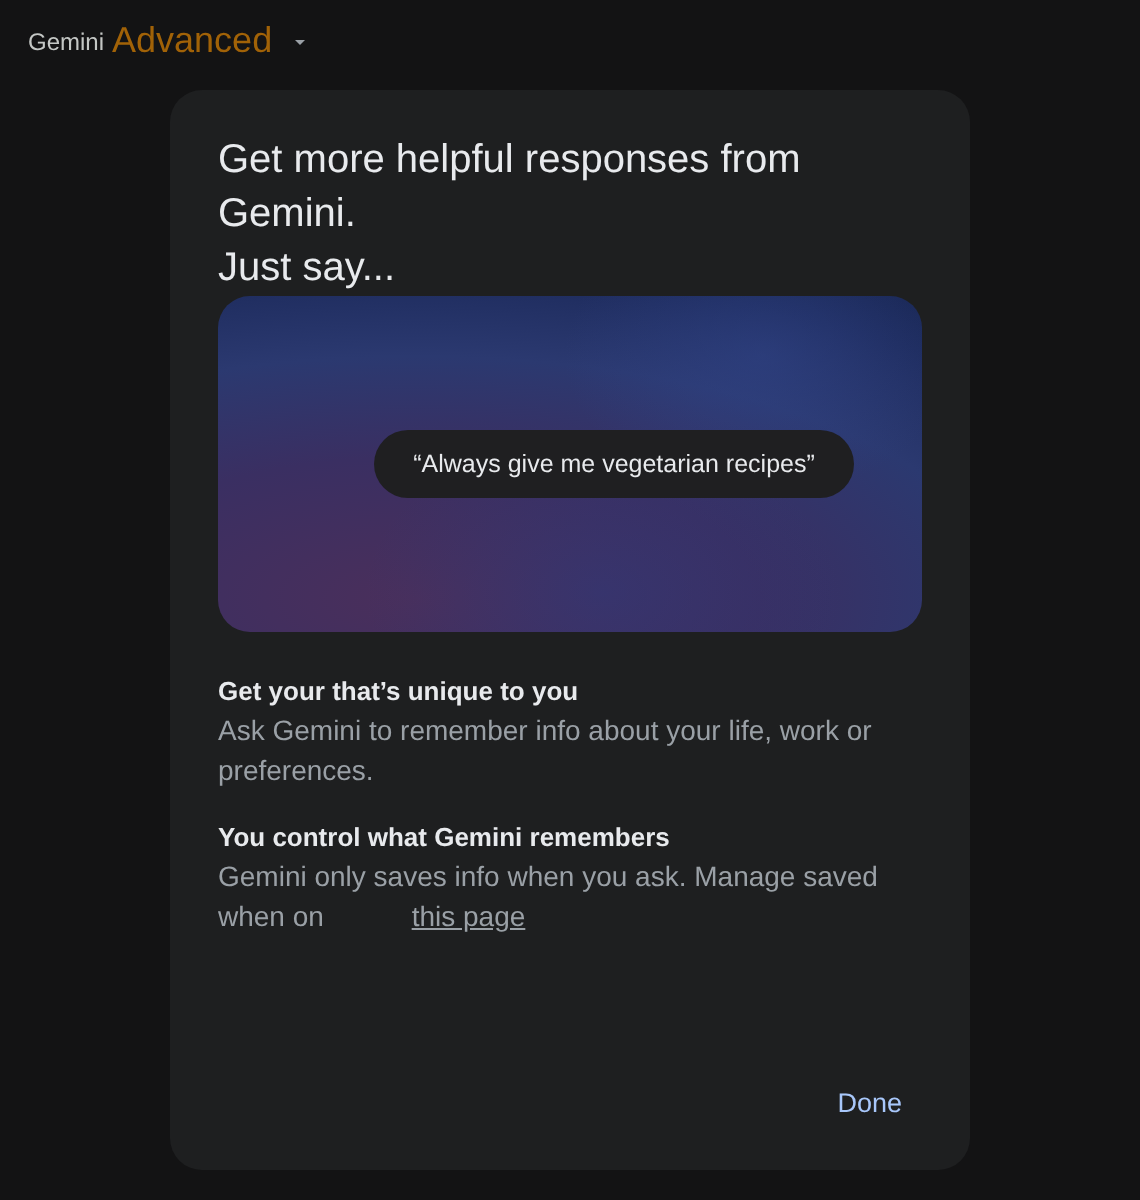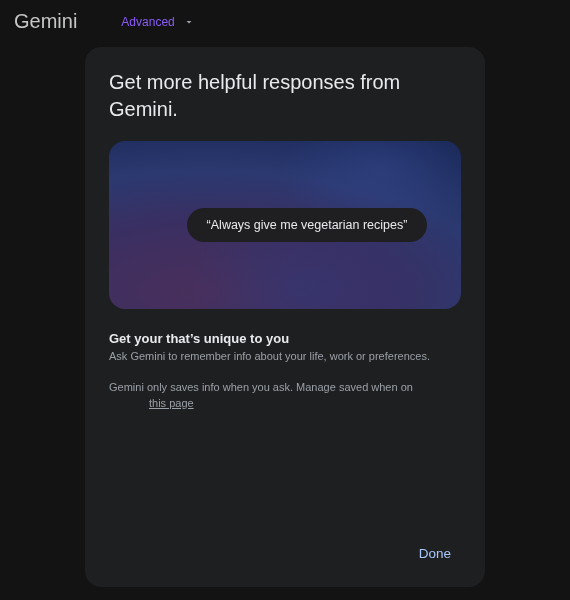--- a/index.html
+++ b/index.html
@@ -15,29 +15,28 @@
       color: #e3e3e3;
       overflow: hidden;
     }
     .header {
       display: flex;
       align-items: center;
       padding: 10px 14px;
       gap: 4px;
     }
     .brand-name {
-      font-size: 20px;
+      font-size: 12px;
       font-weight: 400;
       color: #c4c7c5;
     }
     .brand-tier {
-      font-size: 12px;
+      font-size: 18px;
       font-weight: 400;
-      color: #8b5cf6;
-      margin-left: 40px;
+      color: #a16207;
     }
     .dropdown-icon {
       margin-left: 4px;
       color: #9aa0a6;
     }
     .dropdown-icon svg {
       width: 12px;
       height: 12px;
       display: block;
     }
@@ -49,21 +48,20 @@
       border-radius: 16px;
       padding: 22px 24px 18px;
       display: flex;
       flex-direction: column;
     }
     .modal-title {
       font-size: 20px;
       font-weight: 400;
       color: #e8eaed;
       line-height: 1.35;
-      margin-bottom: 18px;
     }
     .hero {
       width: 100%;
       height: 168px;
       border-radius: 16px;
       background: radial-gradient(ellipse 140% 120% at 28% 90%, #4a2f5b 0%, #3a2f62 35%, #2b3970 60%, #1e2c5e 80%, #15234d 100%);
       position: relative;
       display: flex;
       align-items: center;
       justify-content: center;
@@ -104,21 +102,21 @@
     .section {
       margin-bottom: 16px;
     }
     .section-title {
       font-size: 13px;
       font-weight: 600;
       color: #e8eaed;
       margin-bottom: 3px;
     }
     .section-body {
-      font-size: 11px;
+      font-size: 14px;
       font-weight: 400;
       color: #9aa0a6;
       line-height: 1.4;
     }
     .section-body .inline-link {
       color: #9aa0a6;
       text-decoration: underline;
       margin-left: 40px;
     }
     .spacer {
@@ -150,32 +148,34 @@
   <span class="dropdown-icon">
     <svg viewBox="0 0 24 24" fill="currentColor">
         <path d="M7 10l5 5 5-5z"></path>
       </svg>
   </span>
 </div>
 
 <div class="modal">
   <div class="modal-title">
     <span>Get more helpful responses from Gemini.</span><br>
+    <span>Just say...</span>
   </div>
 
   <div class="hero">
     <div class="chip">“Always give me vegetarian recipes”</div>
   </div>
 
   <div class="section">
     <div class="section-title">Get your that’s unique to you</div>
     <div class="section-body">Ask Gemini to remember info about your life, work or preferences.</div>
   </div>
 
   <div class="section">
+    <div class="section-title">You control what Gemini remembers</div>
     <div class="section-body">
       <span>Gemini only saves info when you ask. Manage saved when on </span><a href="#" class="inline-link">this page</a>
     </div>
   </div>
 
   <div class="spacer"></div>
 
   <div class="footer">
     <button class="done-button">Done</button>
   </div>

